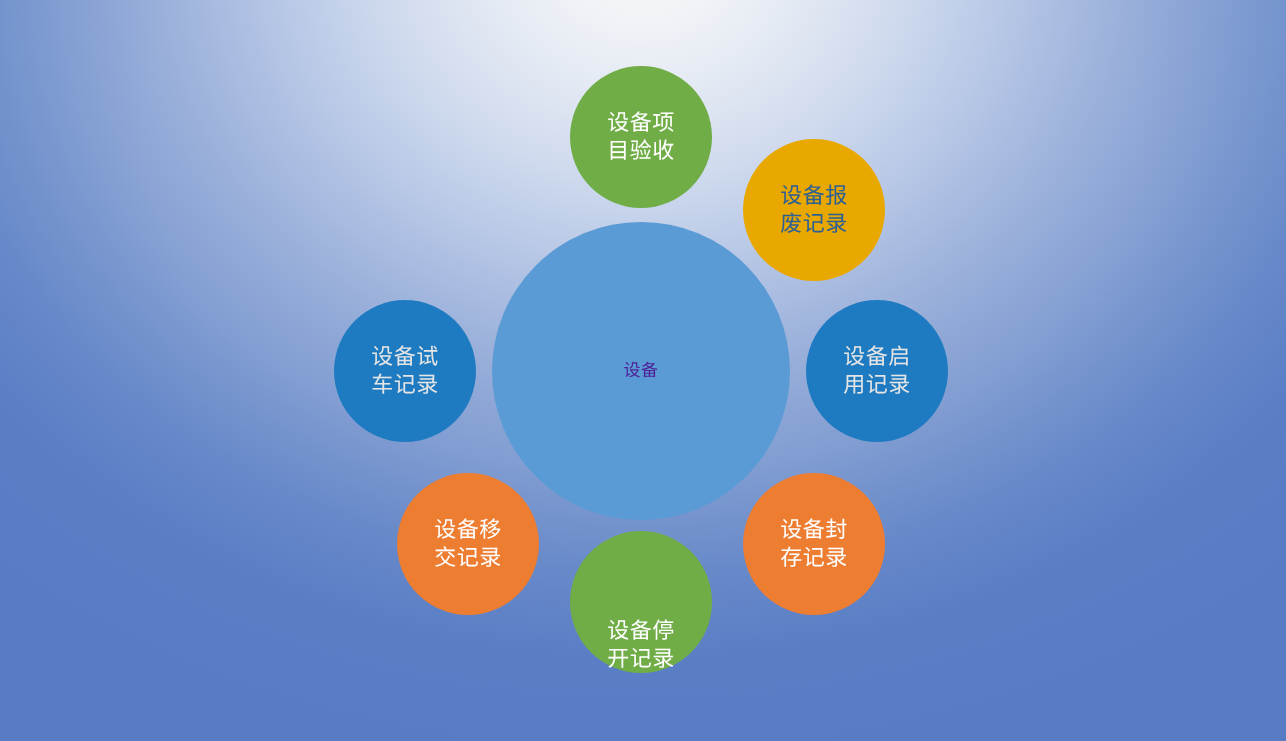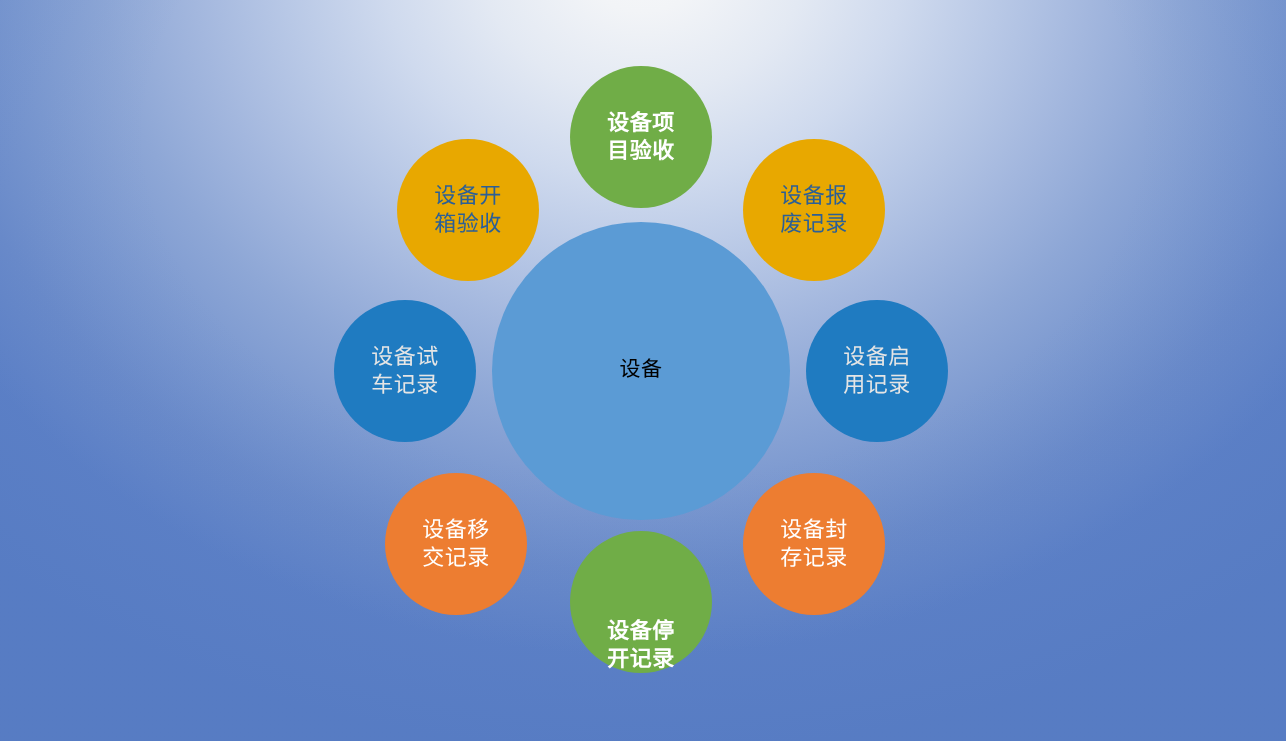--- a/index.html
+++ b/index.html
@@ -68,46 +68,45 @@
   
   .bubble-center {
     width: 298px;
     height: 298px;
     left: 492px;
     top: 222px;
     background: #5b9bd5;
     z-index: 5;
   }
   .bubble-center .label {
-    color: #000000;
-    font-size: 21px;
-    font-family: Liberation Mono, monospace;
+    color: #4c1d95;
+    font-size: 17px;
   }
 
   
   .sat {
     width: 142px;
     height: 142px;
     z-index: 8;
   }
   .sat .label {
     font-size: 22px;
   }
 
   .pos-top          { left: 570px; top: 66px;  }
   .pos-top-left     { left: 397px; top: 139px; }
   .pos-top-right    { left: 743px; top: 139px; }
   .pos-left         { left: 334px; top: 300px; }
   .pos-right        { left: 806px; top: 300px; }
-  .pos-bottom-left  { left: 385px; top: 473px; align-items: center; }
+  .pos-bottom-left  { left: 397px; top: 473px; align-items: center; }
   .pos-bottom-right { left: 743px; top: 473px; }
   .pos-bottom       { left: 570px; top: 531px; align-items: flex-end; }
 
   
-  .theme-green  { background: #70ad47; font-weight: bold; }
+  .theme-green  { background: #70ad47; }
   .theme-yellow { background: #e8a800; }
   .theme-blue   { background: #1f7bc1; }
   .theme-orange { background: #ed7d31; }
 
   .text-white  { color: #ffffff; }
   .text-blue   { color: #2b5f96; }
   .text-yellow { color: #e5e5e5; }
 </style>
 </head>
 <body>
@@ -142,22 +141,18 @@
   <div class="bubble sat theme-orange pos-bottom-left">
     <span class="label text-white">设备移
 交记录</span>
   </div>
 
   <div class="bubble sat theme-blue pos-left">
     <span class="label text-yellow">设备试
 车记录</span>
   </div>
 
-  <div class="bubble sat theme-yellow pos-top-left">
-    <span class="label text-blue">设备开
-箱验收</span>
-  </div>
 
   <div class="bubble bubble-center">
     <span class="label">设备</span>
   </div>
 
 </div>
 
 </body></html>

